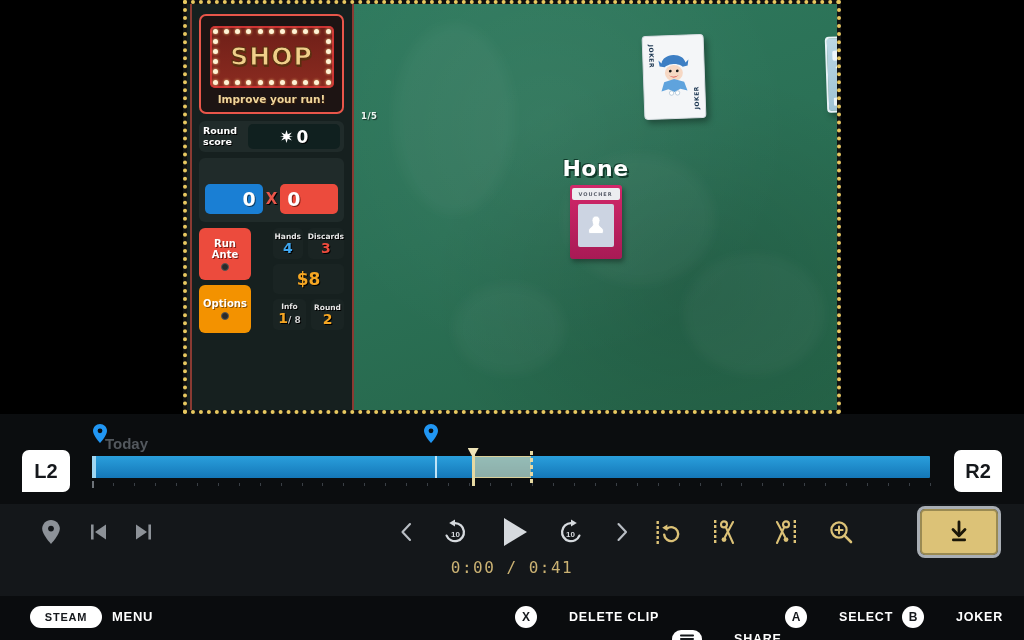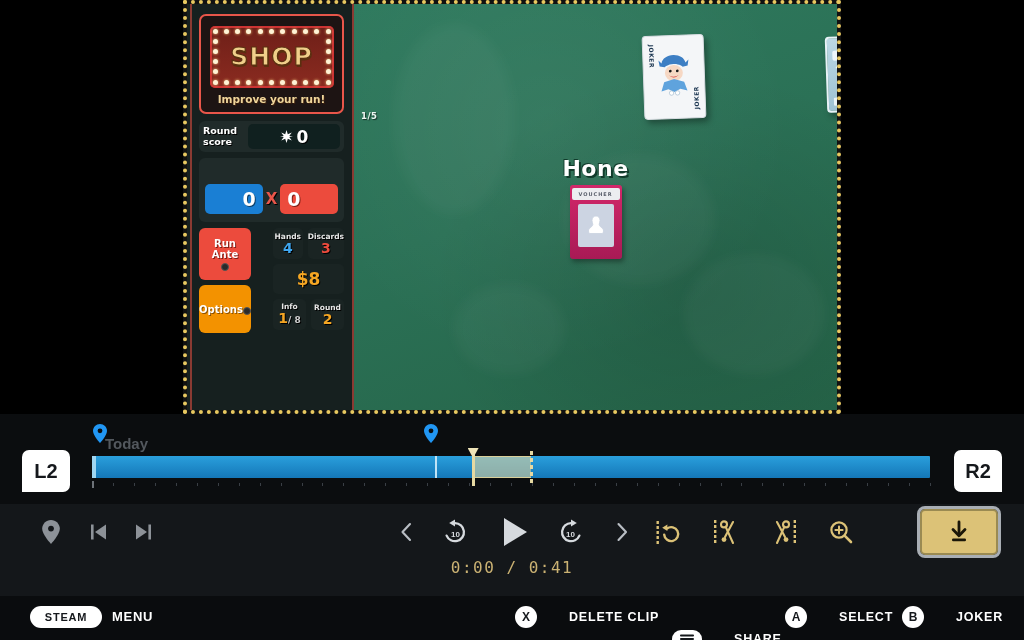--- a/index.html
+++ b/index.html
@@ -105,21 +105,21 @@
   .col-left { display: flex; flex-direction: column; gap: 5px; width: 52px; }
   .col-right { flex: 1; display: flex; flex-direction: column; gap: 5px; }
   .btn-run {
     height: 52px; background: #ec4b3d; border-radius: 6px;
     display: flex; flex-direction: column; align-items: center; justify-content: center;
     font-family: "DejaVu Sans", sans-serif; font-weight: bold; font-size: 10px;
     color: #fff; line-height: 11px; text-shadow: 1px 1px 0 #7a1d14;
   }
   .btn-opt {
     height: 48px; background: #f39200; border-radius: 6px;
-    display: flex; flex-direction: row; align-items: center; justify-content: center;
+    display: flex; flex-direction: column; align-items: center; justify-content: center;
     font-family: "DejaVu Sans", sans-serif; font-weight: bold; font-size: 10px;
     color: #fff; text-shadow: 1px 1px 0 #8a5000;
   }
   .dot-badge {
     width: 8px; height: 8px; border-radius: 50%; background: #2a2a2a;
     margin-top: 3px; border: 1px solid #555;
   }
   .mini-row { display: flex; gap: 5px; }
   .mini-cell {
     flex: 1; height: 31px; background: #1a2423; border-radius: 5px;

